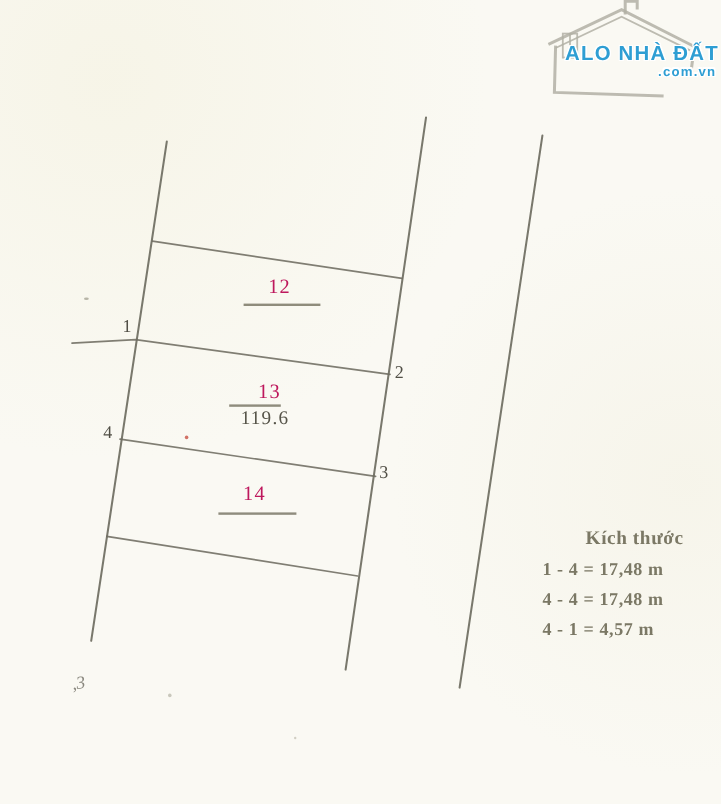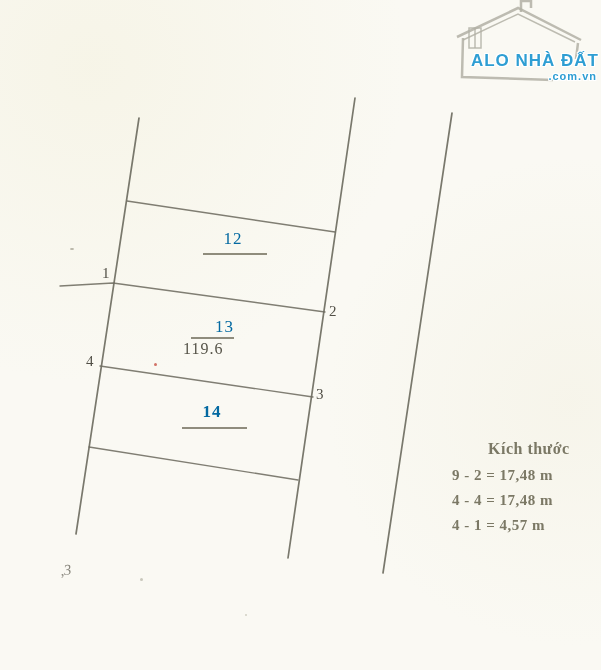--- a/index.html
+++ b/index.html
@@ -15,40 +15,40 @@
     content:"";position:absolute;inset:0;
     background:radial-gradient(circle at 15% 10%, rgba(240,236,210,.35), rgba(0,0,0,0) 40%),
                radial-gradient(circle at 95% 60%, rgba(238,234,214,.3), rgba(0,0,0,0) 35%);
     pointer-events:none;
   }
   svg.diagram{position:absolute;left:0;top:0;}
   .lbl{
     position:absolute;color:#55534a;
     font-family:"Liberation Serif", serif;
   }
-  .plot-num{font-size:17px;letter-spacing:1px;color:#0369a1;}
+  .plot-num{font-size:17px;letter-spacing:1px;color:#be185d;}
   .underline{
     position:absolute;height:2px;background:#74715f;opacity:.8;
   }
   .corner{font-size:15px;color:#514f46;}
   .area-num{font-size:16px;color:#565449;letter-spacing:1px;}
   .legend{
     position:absolute;left:452px;top:440px;width:150px;
     color:#7b7865;font-family:"Liberation Serif", serif;
   }
   .legend .title{font-size:16px;font-weight:600;margin-bottom:5px;letter-spacing:.5px;margin-left:36px;}
   .legend .entry{font-size:15px;font-weight:600;line-height:25px;letter-spacing:.5px;}
   .logo-text{
     position:absolute;top:35px;right:2px;width:180px;text-align:right;
     font-family:"Liberation Sans", sans-serif;font-weight:bold;
     color:#2e9ed3;
     text-shadow:-1px -1px 0 #fff,1px -1px 0 #fff,-1px 1px 0 #fff,1px 1px 0 #fff,
                  0 -1px 0 #fff,0 1px 0 #fff,-1px 0 0 #fff,1px 0 0 #fff;
   }
-  .logo-title{font-size:17px;letter-spacing:1px;margin-top:16px;}
+  .logo-title{font-size:17px;letter-spacing:1px;}
   .logo-sub{font-size:11px;letter-spacing:1px;margin-top:-1px;padding-right:2px;}
   .scribble{
     position:absolute;left:60px;top:562px;
     font-family:"Liberation Serif", serif;font-style:italic;
     font-size:15px;color:#76746a;transform:rotate(-8deg);opacity:.85;
   }
   .speck{position:absolute;border-radius:50%;}
 </style>
 </head>
 <body>
@@ -82,33 +82,33 @@
   <div class="logo-text">
     <div class="logo-title">ALO NHÀ ĐẤT</div>
     <div class="logo-sub">.com.vn</div>
   </div>
 
   <div class="lbl plot-num" style="left:210px;top:229px;width:46px;text-align:center;">12</div>
   <div class="underline" style="left:203px;top:253px;width:64px;"></div>
 
   <div class="lbl plot-num" style="left:192px;top:317px;width:42px;text-align:right;">13</div>
   <div class="underline" style="left:191px;top:337px;width:43px;"></div>
-  <div class="lbl area-num" style="left:183px;top:340px;width:58px;text-align:left;">119.6</div>
+  <div class="lbl area-num" style="left:183px;top:340px;width:58px;text-align:right;">119.6</div>
 
-  <div class="lbl plot-num" style="left:189px;top:402px;width:46px;text-align:center;font-weight:bold;">14</div>
+  <div class="lbl plot-num" style="left:189px;top:402px;width:46px;text-align:center;">14</div>
   <div class="underline" style="left:182px;top:427px;width:65px;"></div>
 
   <div class="lbl corner" style="left:102px;top:265px;">1</div>
   <div class="lbl corner" style="left:329px;top:303px;">2</div>
   <div class="lbl corner" style="left:316px;top:386px;">3</div>
   <div class="lbl corner" style="left:86px;top:353px;">4</div>
 
   <div class="legend">
     <div class="title">Kích thước</div>
-    <div class="entry">9 - 2 = 17,48 m</div>
+    <div class="entry">1 - 4 = 17,48 m</div>
     <div class="entry">4 - 4 = 17,48 m</div>
     <div class="entry">4 - 1 = 4,57 m</div>
   </div>
 
   <div class="scribble">,3</div>
 
   <div class="speck" style="left:154px;top:363px;width:3px;height:3px;background:#c0392b;opacity:.7;"></div>
   <div class="speck" style="left:70px;top:248px;width:4px;height:2px;background:#9b9889;opacity:.7;"></div>
   <div class="speck" style="left:140px;top:578px;width:3px;height:3px;background:#a9a697;opacity:.6;"></div>
   <div class="speck" style="left:245px;top:614px;width:2px;height:2px;background:#b5b2a3;opacity:.6;"></div>

